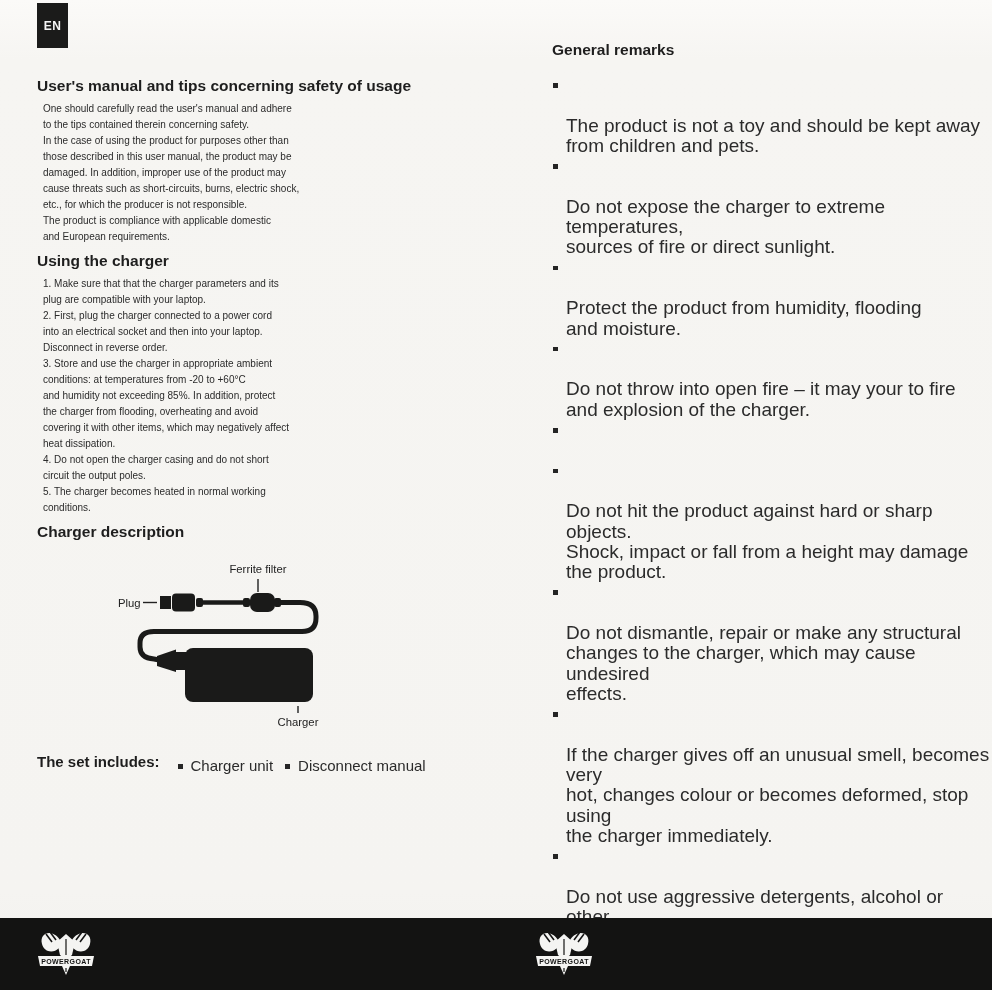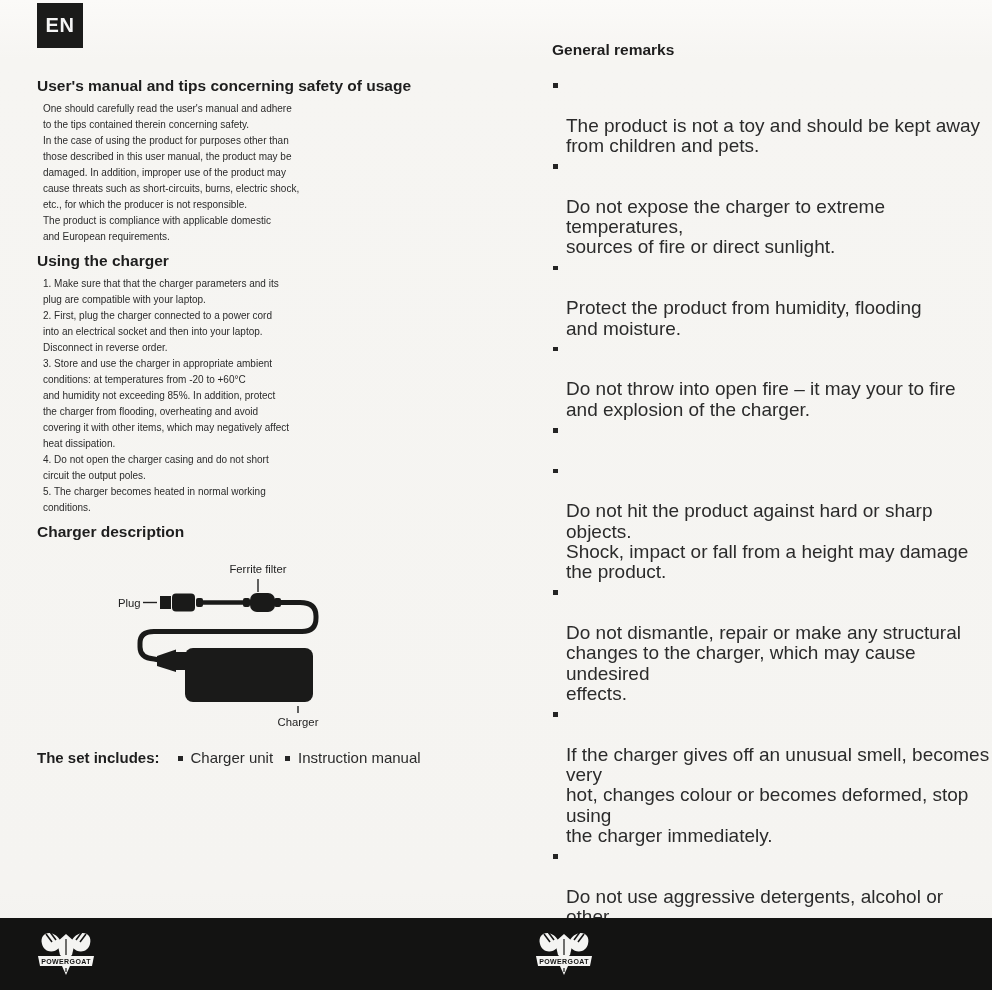--- a/index.html
+++ b/index.html
@@ -2,23 +2,23 @@
 <html><head>
 <meta charset="utf-8">
 <style>
   html,body { margin:0; padding:0; background:#e9e8e5; }
   .page {
     position:relative; width:992px; height:990px; overflow:hidden;
     background:linear-gradient(180deg,#fbfaf8 0%, #f6f5f2 6%, #f5f4f1 90%, #f2f1ee 100%);
     font-family:"Liberation Sans", sans-serif; color:#282828;
   }
   .en-badge {
-    position:absolute; left:37px; top:3px; width:46px; height:45px;
+    position:absolute; left:37px; top:3px; width:31px; height:45px;
     background:#1b1b1a; color:#f5f5f5; display:flex; align-items:center; justify-content:center;
-    font-size:20px; font-weight:700; letter-spacing:.5px;
+    font-size:12px; font-weight:700; letter-spacing:.5px;
   }
   .col-left  { position:absolute; left:37px;  top:76px; width:462px; }
   .col-right { position:absolute; left:552px; top:40px; width:438px; }
   h2.sec { margin:0; font-size:15.5px; font-weight:700; color:#1e1e1e; line-height:19px; }
   p.body { margin:6px; font-size:10px; line-height:16px; white-space:pre-line; color:#2b2b2b; }
   .m-intro    { margin-top:8px;  margin-bottom:14px; }
   .m-steps    { margin-top:9px; }
   .h-using    { margin-top:14px; }
   .h-desc     { margin-top:12px; }
   .diagram    { margin:14px 0 0 73px; display:block; }
@@ -92,30 +92,30 @@
         <polygon points="47,101 66,94.5 66,117 47,111"></polygon>
         <rect x="66" y="97" width="10" height="18"></rect>
         <rect x="75" y="93" width="128" height="54" rx="8"></rect>
         <line x1="188" y1="151" x2="188" y2="158" stroke="#222" stroke-width="1.4"></line>
         <text x="188" y="171" font-size="11.3" text-anchor="middle" fill="#222">Charger</text>
       </g>
     </svg>
 
     <div class="set-line">
       <span class="set-label">The set includes:</span>
-      <span style="display:flex;">
+      <span style="display:flex;margin-top:8px;">
 
           <span class="set-item">
             <span class="sq"></span>
             <span>Charger unit</span>
           </span>
 
           <span class="set-item">
             <span class="sq"></span>
-            <span>Instruction manual</span>
+            <span>Disconnect manual</span>
           </span>
         </span>
     </div>
   </div>
 
   <div class="col-right">
     <h2 class="sec">General remarks</h2>
 
     <ul class="remarks">
 

